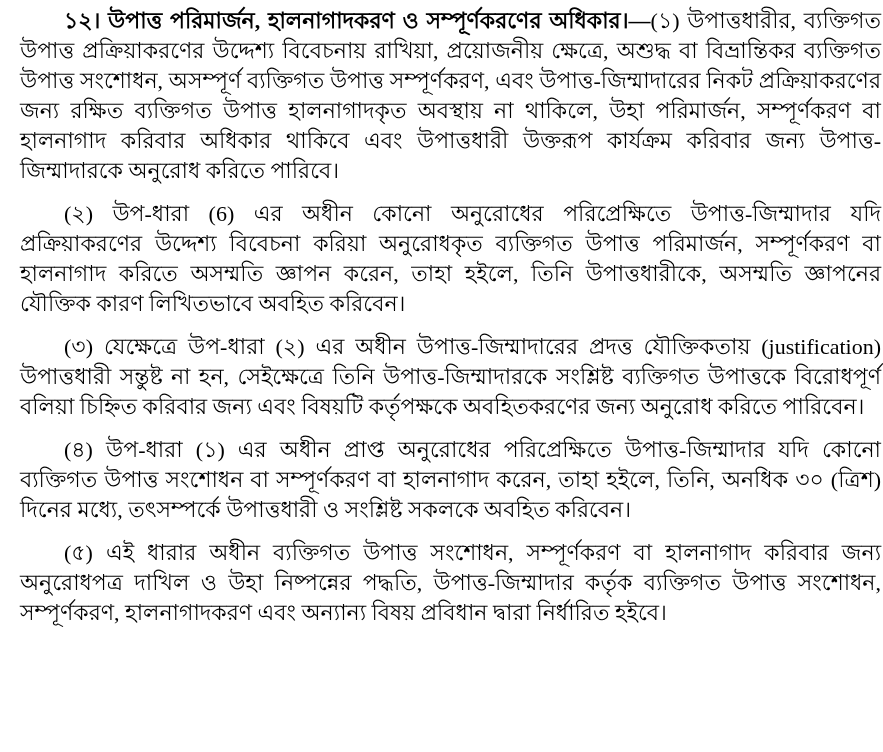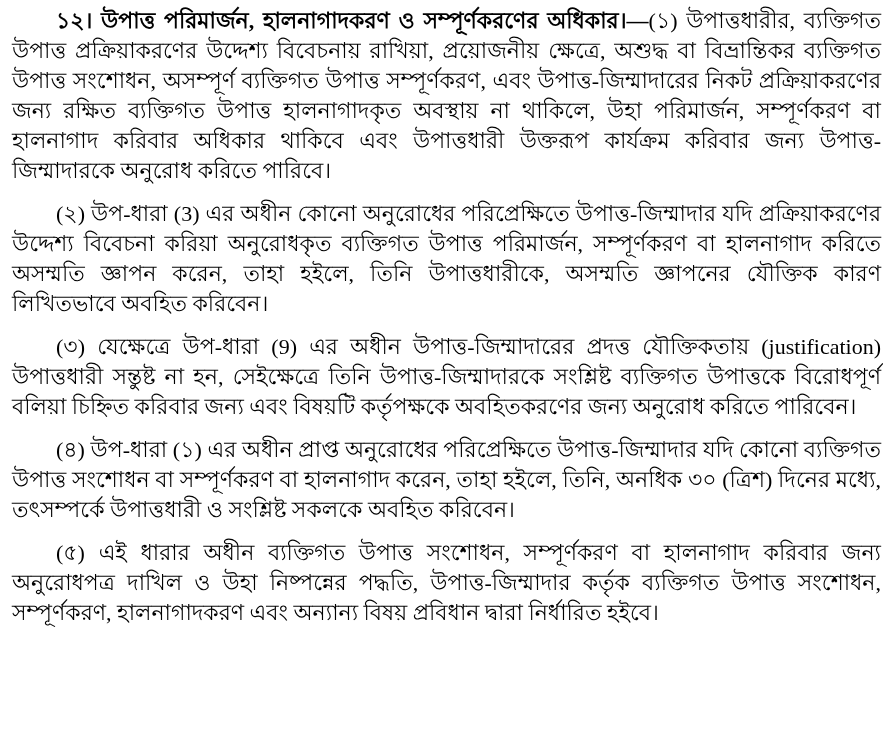--- a/index.html
+++ b/index.html
@@ -9,21 +9,21 @@
   }
   body {
     width: 883px;
     height: 752px;
     overflow: hidden;
   }
   .page {
     box-sizing: border-box;
     width: 883px;
     height: 608px;
-    padding: 6px 2px 0 12px;
+    padding: 6px 2px 0 20px;
     background: #ffffff;
     color: #000000;
     font-family: "Liberation Serif", "DejaVu Serif", serif;
     font-size: 22px;
     line-height: 30px;
     text-align: justify;
   }
   .clause {
     margin: 0 0 13px 0;
     text-indent: 44px;
@@ -35,21 +35,21 @@
     font-weight: bold;
   }
 </style>
 </head>
 <body>
 
 <div class="page">
 
   <p class="clause"><span class="section-heading">১২। উপাত্ত পরিমার্জন, হালনাগাদকরণ ও সম্পূর্ণকরণের অধিকার।—</span><span>(১)</span> <span>উপাত্তধারীর, ব্যক্তিগত উপাত্ত প্রক্রিয়াকরণের উদ্দেশ্য বিবেচনায় রাখিয়া, প্রয়োজনীয় ক্ষেত্রে, অশুদ্ধ বা বিভ্রান্তিকর ব্যক্তিগত উপাত্ত সংশোধন, অসম্পূর্ণ ব্যক্তিগত উপাত্ত সম্পূর্ণকরণ, এবং উপাত্ত-জিম্মাদারের নিকট প্রক্রিয়াকরণের জন্য রক্ষিত ব্যক্তিগত উপাত্ত হালনাগাদকৃত অবস্থায় না থাকিলে, উহা পরিমার্জন, সম্পূর্ণকরণ বা হালনাগাদ করিবার অধিকার থাকিবে এবং উপাত্তধারী উক্তরূপ কার্যক্রম করিবার জন্য উপাত্ত-জিম্মাদারকে অনুরোধ করিতে পারিবে।</span></p>
 
-  <p class="clause"><span>(২)</span> <span>উপ-ধারা (3) এর অধীন কোনো অনুরোধের পরিপ্রেক্ষিতে উপাত্ত-জিম্মাদার যদি প্রক্রিয়াকরণের উদ্দেশ্য বিবেচনা করিয়া অনুরোধকৃত ব্যক্তিগত উপাত্ত পরিমার্জন, সম্পূর্ণকরণ বা হালনাগাদ করিতে অসম্মতি জ্ঞাপন করেন, তাহা হইলে, তিনি উপাত্তধারীকে, অসম্মতি জ্ঞাপনের যৌক্তিক কারণ লিখিতভাবে অবহিত করিবেন।</span></p>
+  <p class="clause"><span>(২)</span> <span>উপ-ধারা (6) এর অধীন কোনো অনুরোধের পরিপ্রেক্ষিতে উপাত্ত-জিম্মাদার যদি প্রক্রিয়াকরণের উদ্দেশ্য বিবেচনা করিয়া অনুরোধকৃত ব্যক্তিগত উপাত্ত পরিমার্জন, সম্পূর্ণকরণ বা হালনাগাদ করিতে অসম্মতি জ্ঞাপন করেন, তাহা হইলে, তিনি উপাত্তধারীকে, অসম্মতি জ্ঞাপনের যৌক্তিক কারণ লিখিতভাবে অবহিত করিবেন।</span></p>
 
-  <p class="clause"><span>(৩)</span> <span>যেক্ষেত্রে উপ-ধারা (9) এর অধীন উপাত্ত-জিম্মাদারের প্রদত্ত যৌক্তিকতায় (justification) উপাত্তধারী সন্তুষ্ট না হন, সেইক্ষেত্রে তিনি উপাত্ত-জিম্মাদারকে সংশ্লিষ্ট ব্যক্তিগত উপাত্তকে বিরোধপূর্ণ বলিয়া চিহ্নিত করিবার জন্য এবং বিষয়টি কর্তৃপক্ষকে অবহিতকরণের জন্য অনুরোধ করিতে পারিবেন।</span></p>
+  <p class="clause"><span>(৩)</span> <span>যেক্ষেত্রে উপ-ধারা (২) এর অধীন উপাত্ত-জিম্মাদারের প্রদত্ত যৌক্তিকতায় (justification) উপাত্তধারী সন্তুষ্ট না হন, সেইক্ষেত্রে তিনি উপাত্ত-জিম্মাদারকে সংশ্লিষ্ট ব্যক্তিগত উপাত্তকে বিরোধপূর্ণ বলিয়া চিহ্নিত করিবার জন্য এবং বিষয়টি কর্তৃপক্ষকে অবহিতকরণের জন্য অনুরোধ করিতে পারিবেন।</span></p>
 
   <p class="clause"><span>(৪)</span> <span>উপ-ধারা (১) এর অধীন প্রাপ্ত অনুরোধের পরিপ্রেক্ষিতে উপাত্ত-জিম্মাদার যদি কোনো ব্যক্তিগত উপাত্ত সংশোধন বা সম্পূর্ণকরণ বা হালনাগাদ করেন, তাহা হইলে, তিনি, অনধিক ৩০ (ত্রিশ) দিনের মধ্যে, তৎসম্পর্কে উপাত্তধারী ও সংশ্লিষ্ট সকলকে অবহিত করিবেন।</span></p>
 
   <p class="clause"><span>(৫)</span> <span>এই ধারার অধীন ব্যক্তিগত উপাত্ত সংশোধন, সম্পূর্ণকরণ বা হালনাগাদ করিবার জন্য অনুরোধপত্র দাখিল ও উহা নিষ্পন্নের পদ্ধতি, উপাত্ত-জিম্মাদার কর্তৃক ব্যক্তিগত উপাত্ত সংশোধন, সম্পূর্ণকরণ, হালনাগাদকরণ এবং অন্যান্য বিষয় প্রবিধান দ্বারা নির্ধারিত হইবে।</span></p>
 
 </div>
 
 </body></html>

